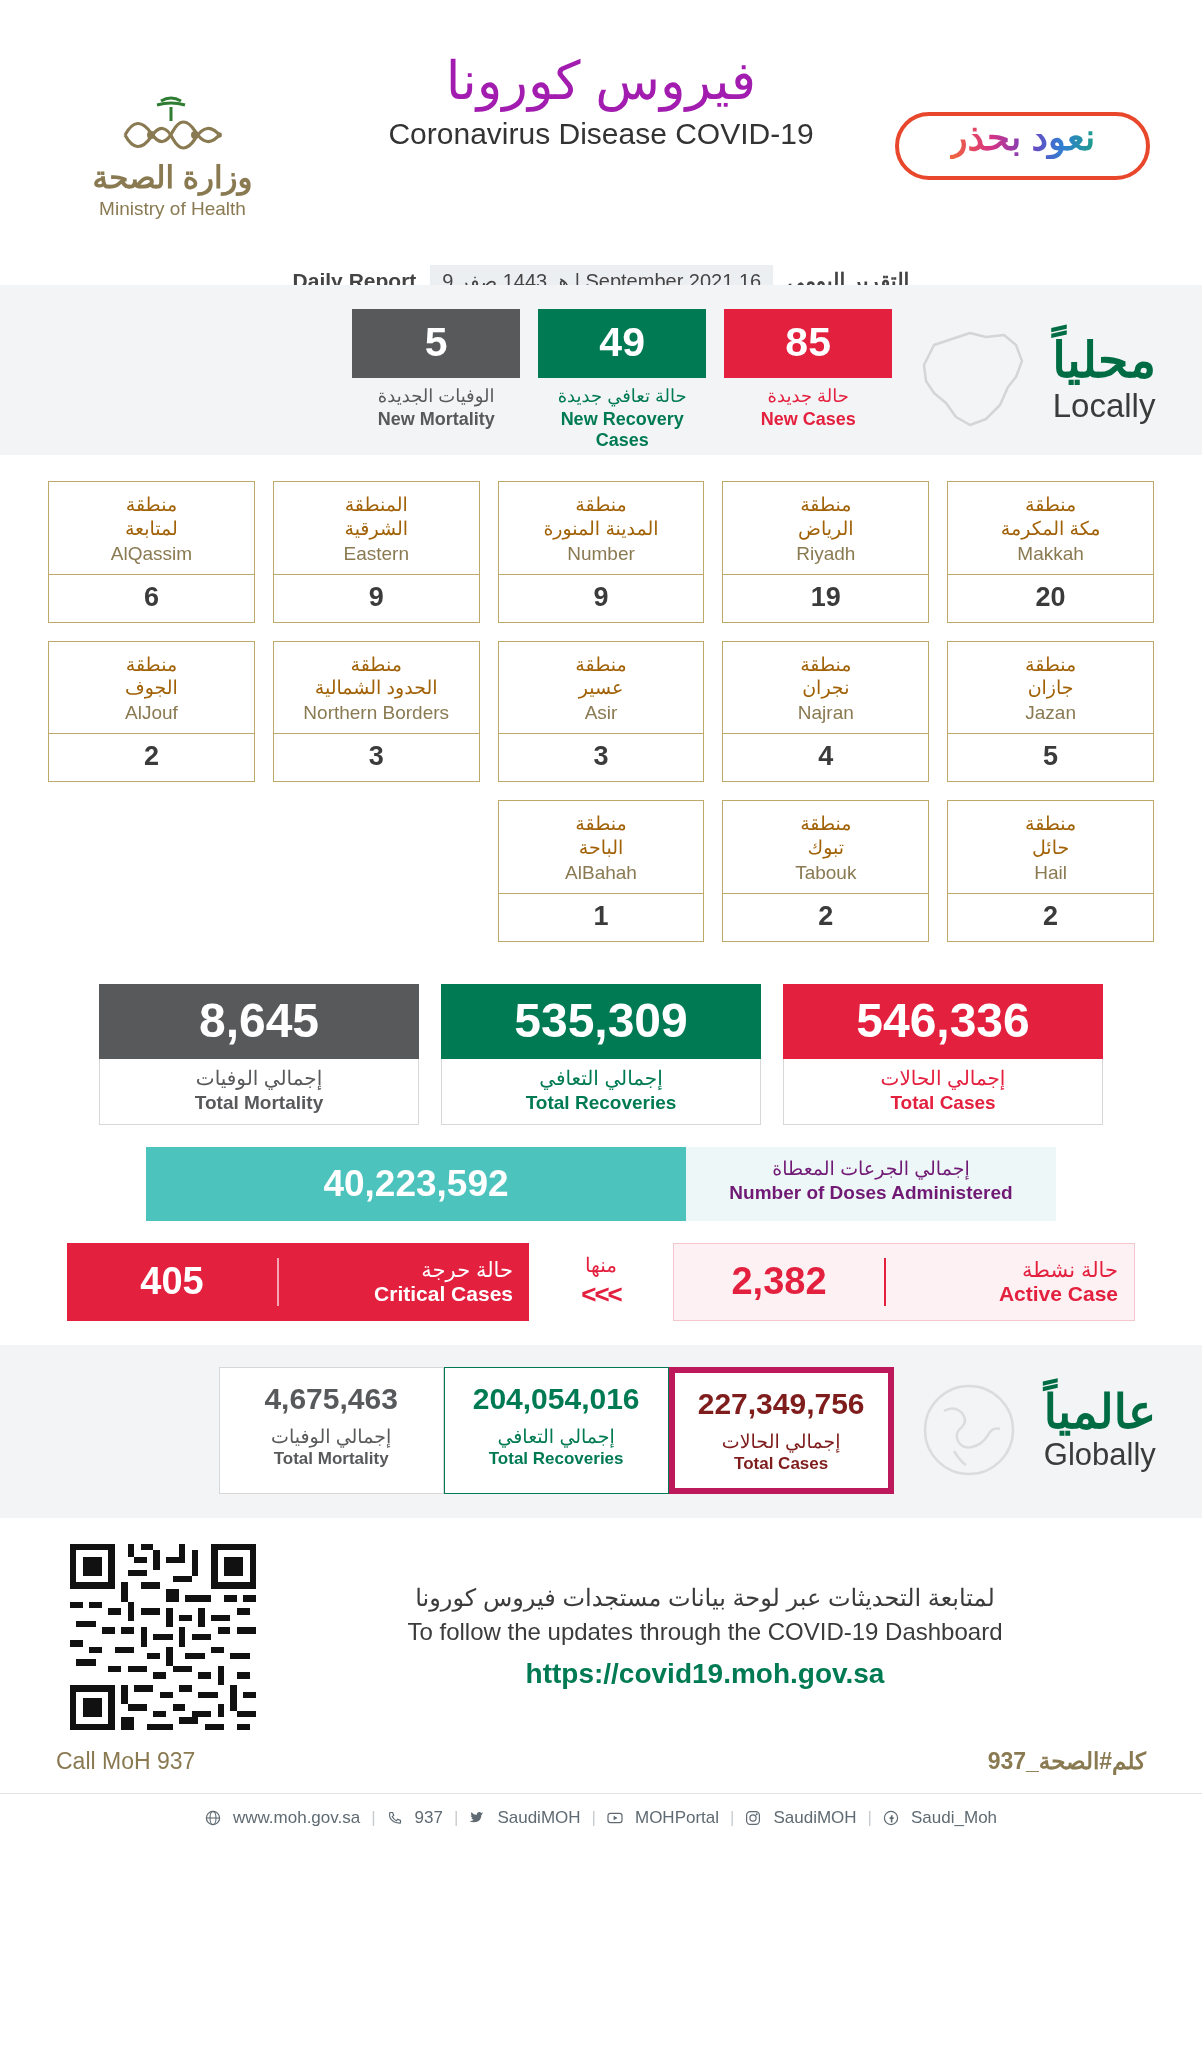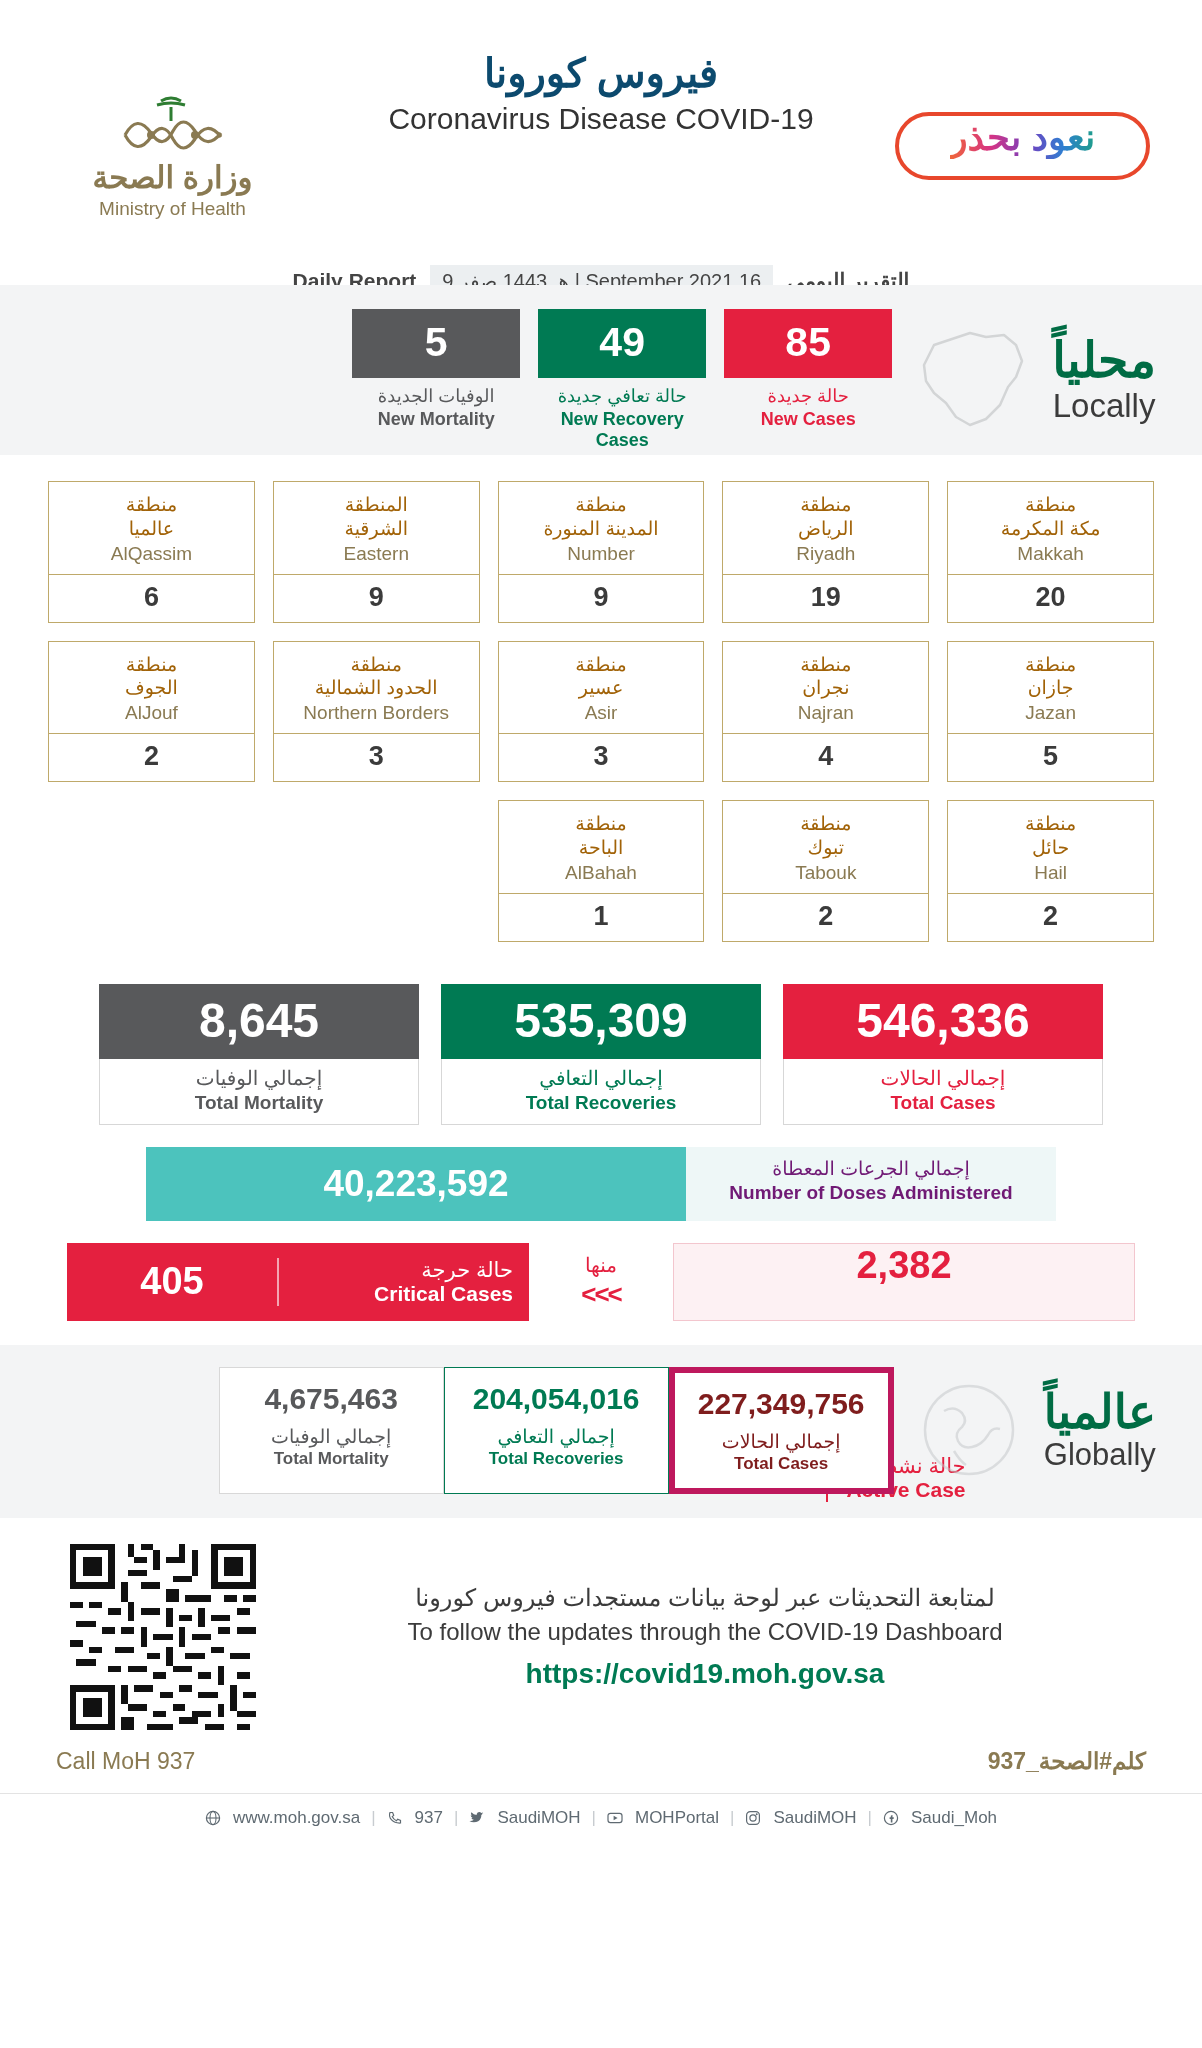--- a/index.html
+++ b/index.html
@@ -50,21 +50,21 @@
     top: 215px; left: 0; right: 0;
     display: flex; justify-content: center; align-items: center; gap: 0;
   }
   .rep-en { font-size: 21px; color: #444; font-weight: bold; padding-right: 14px;}
   .rep-date {
     font-size: 20px; color: #444; background: #eceff1;
     padding: 4px 12px; direction: rtl;
   }
   .rep-ar { font-size: 21px; color: #444; font-weight: bold; padding-left: 14px; direction: rtl;}
   .title-ar {
-    text-align: center; font-size: 40px; color: #0c4a6e; font-weight: bold;
+    text-align: center; font-size: 53px; color: #a21caf; font-weight: normal;
     margin-top: 50px; direction: rtl;
   }
   .title-en {
     text-align: center; font-size: 30px; color: #333; margin-top: 6px;
   }
 
   
   .locally {
     background: #f3f4f5;
     padding: 24px 0 26px 0;
@@ -143,21 +143,21 @@
   }
   .crit .num { flex: 0 0 210px; text-align: center; font-size: 38px; font-weight: bold;}
   .crit .labs { border-left: 2px solid rgba(255,255,255,.6); padding-left: 18px; text-align: right; flex:1; padding-right: 16px;}
   .crit .ar { font-size: 21px; direction: rtl;}
   .crit .en { font-size: 21px; font-weight: bold; }
   .mid-arrow { width: 120px; text-align: center; color: #e4203f; }
   .mid-arrow .ar { font-size: 20px; direction: rtl; }
   .mid-arrow .arrows { font-size: 26px; font-weight: bold; letter-spacing: -2px; margin-top: 2px;}
   .active {
     background: #fdf1f3; color: #e4203f; display: flex; align-items: center;
-    width: 462px; height: 78px; border: 1px solid #f3c6ce; flex-direction: column;
+    width: 462px; height: 78px; border: 1px solid #f3c6ce;
   }
   .active .num { flex: 0 0 210px; text-align: center; font-size: 38px; font-weight: bold;}
   .active .labs { border-left: 2px solid #e4203f; padding-left: 18px; text-align: right; flex:1; padding-right: 16px;}
   .active .ar { font-size: 21px; direction: rtl;}
   .active .en { font-size: 21px; font-weight: bold; }
 
   
   .globally {
     background: #f3f4f5; padding: 22px 0 24px; margin-top: 10px;
     display: flex; align-items: center; justify-content: flex-end;
@@ -275,21 +275,21 @@
       </div>
     </div>
   </div>
 
   <div class="regions">
 
     <div class="reg-row">
       <div class="reg">
         <div class="names">
           <div class="n-ar">منطقة</div>
-          <div class="n-ar">عالميا</div>
+          <div class="n-ar">لمتابعة</div>
           <div class="n-en">AlQassim</div>
         </div>
         <div class="val">6</div>
       </div>
       <div class="reg">
         <div class="names">
           <div class="n-ar">المنطقة</div>
           <div class="n-ar">الشرقية</div>
           <div class="n-en">Eastern</div>
         </div>

